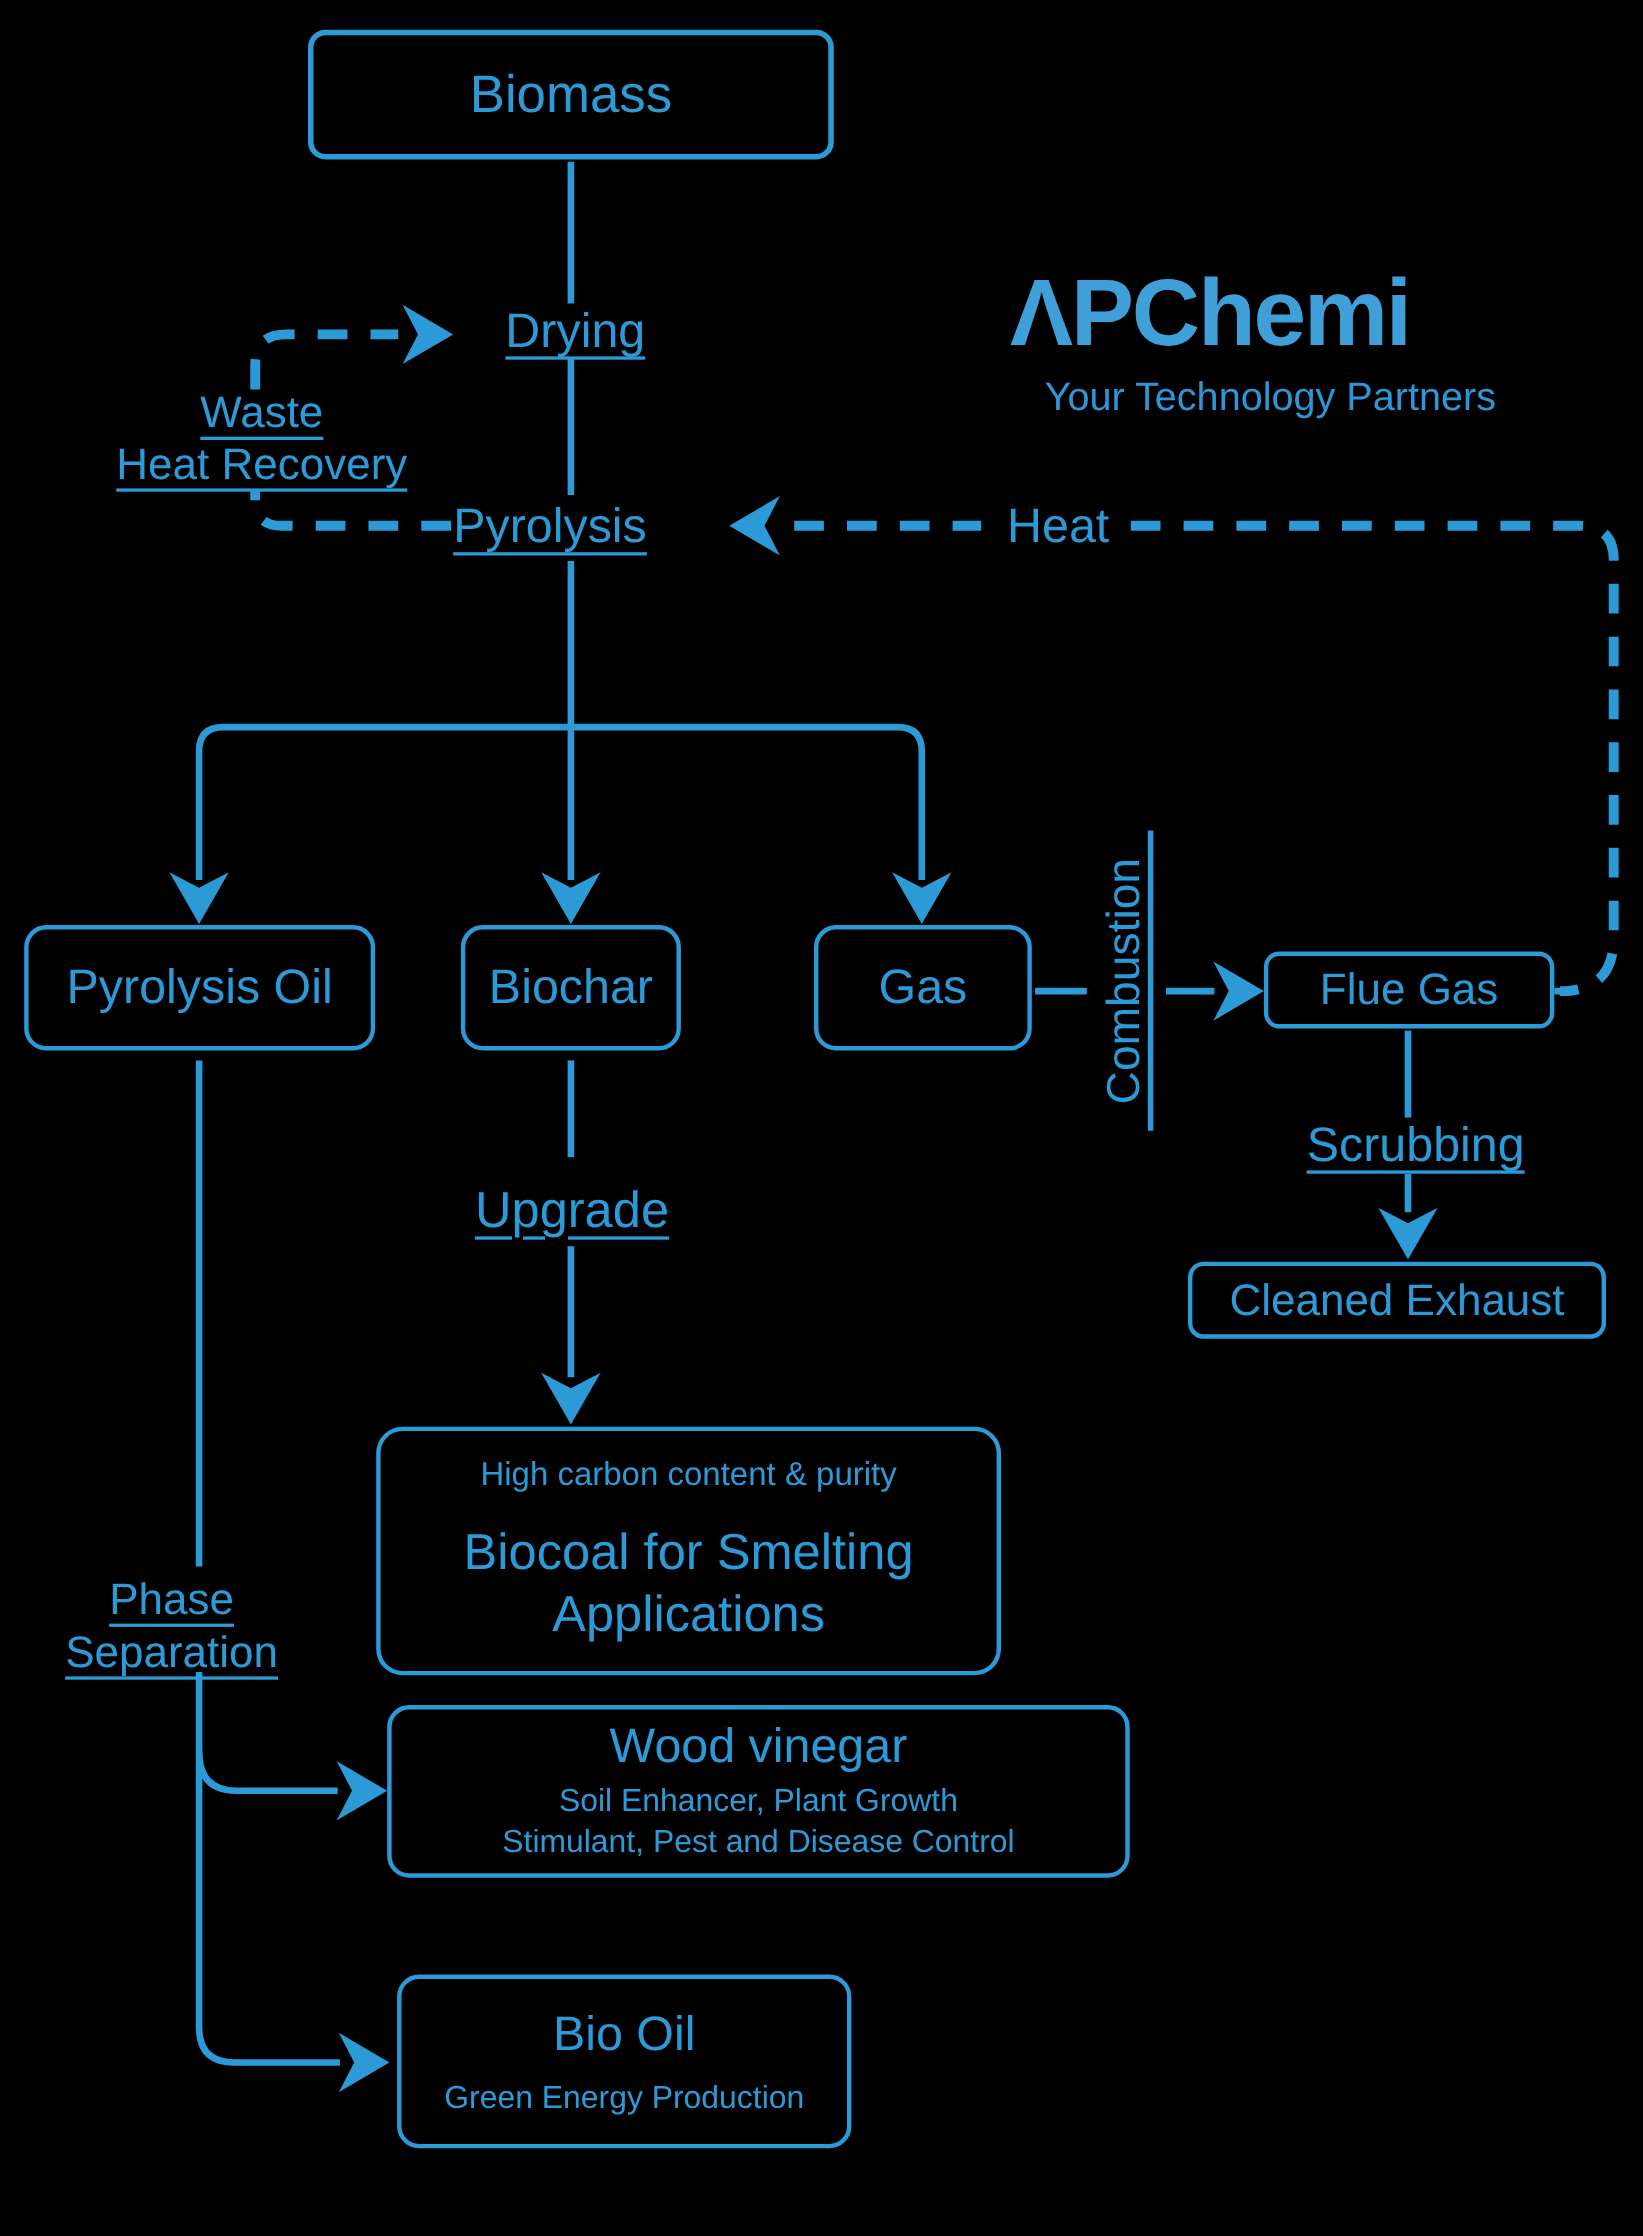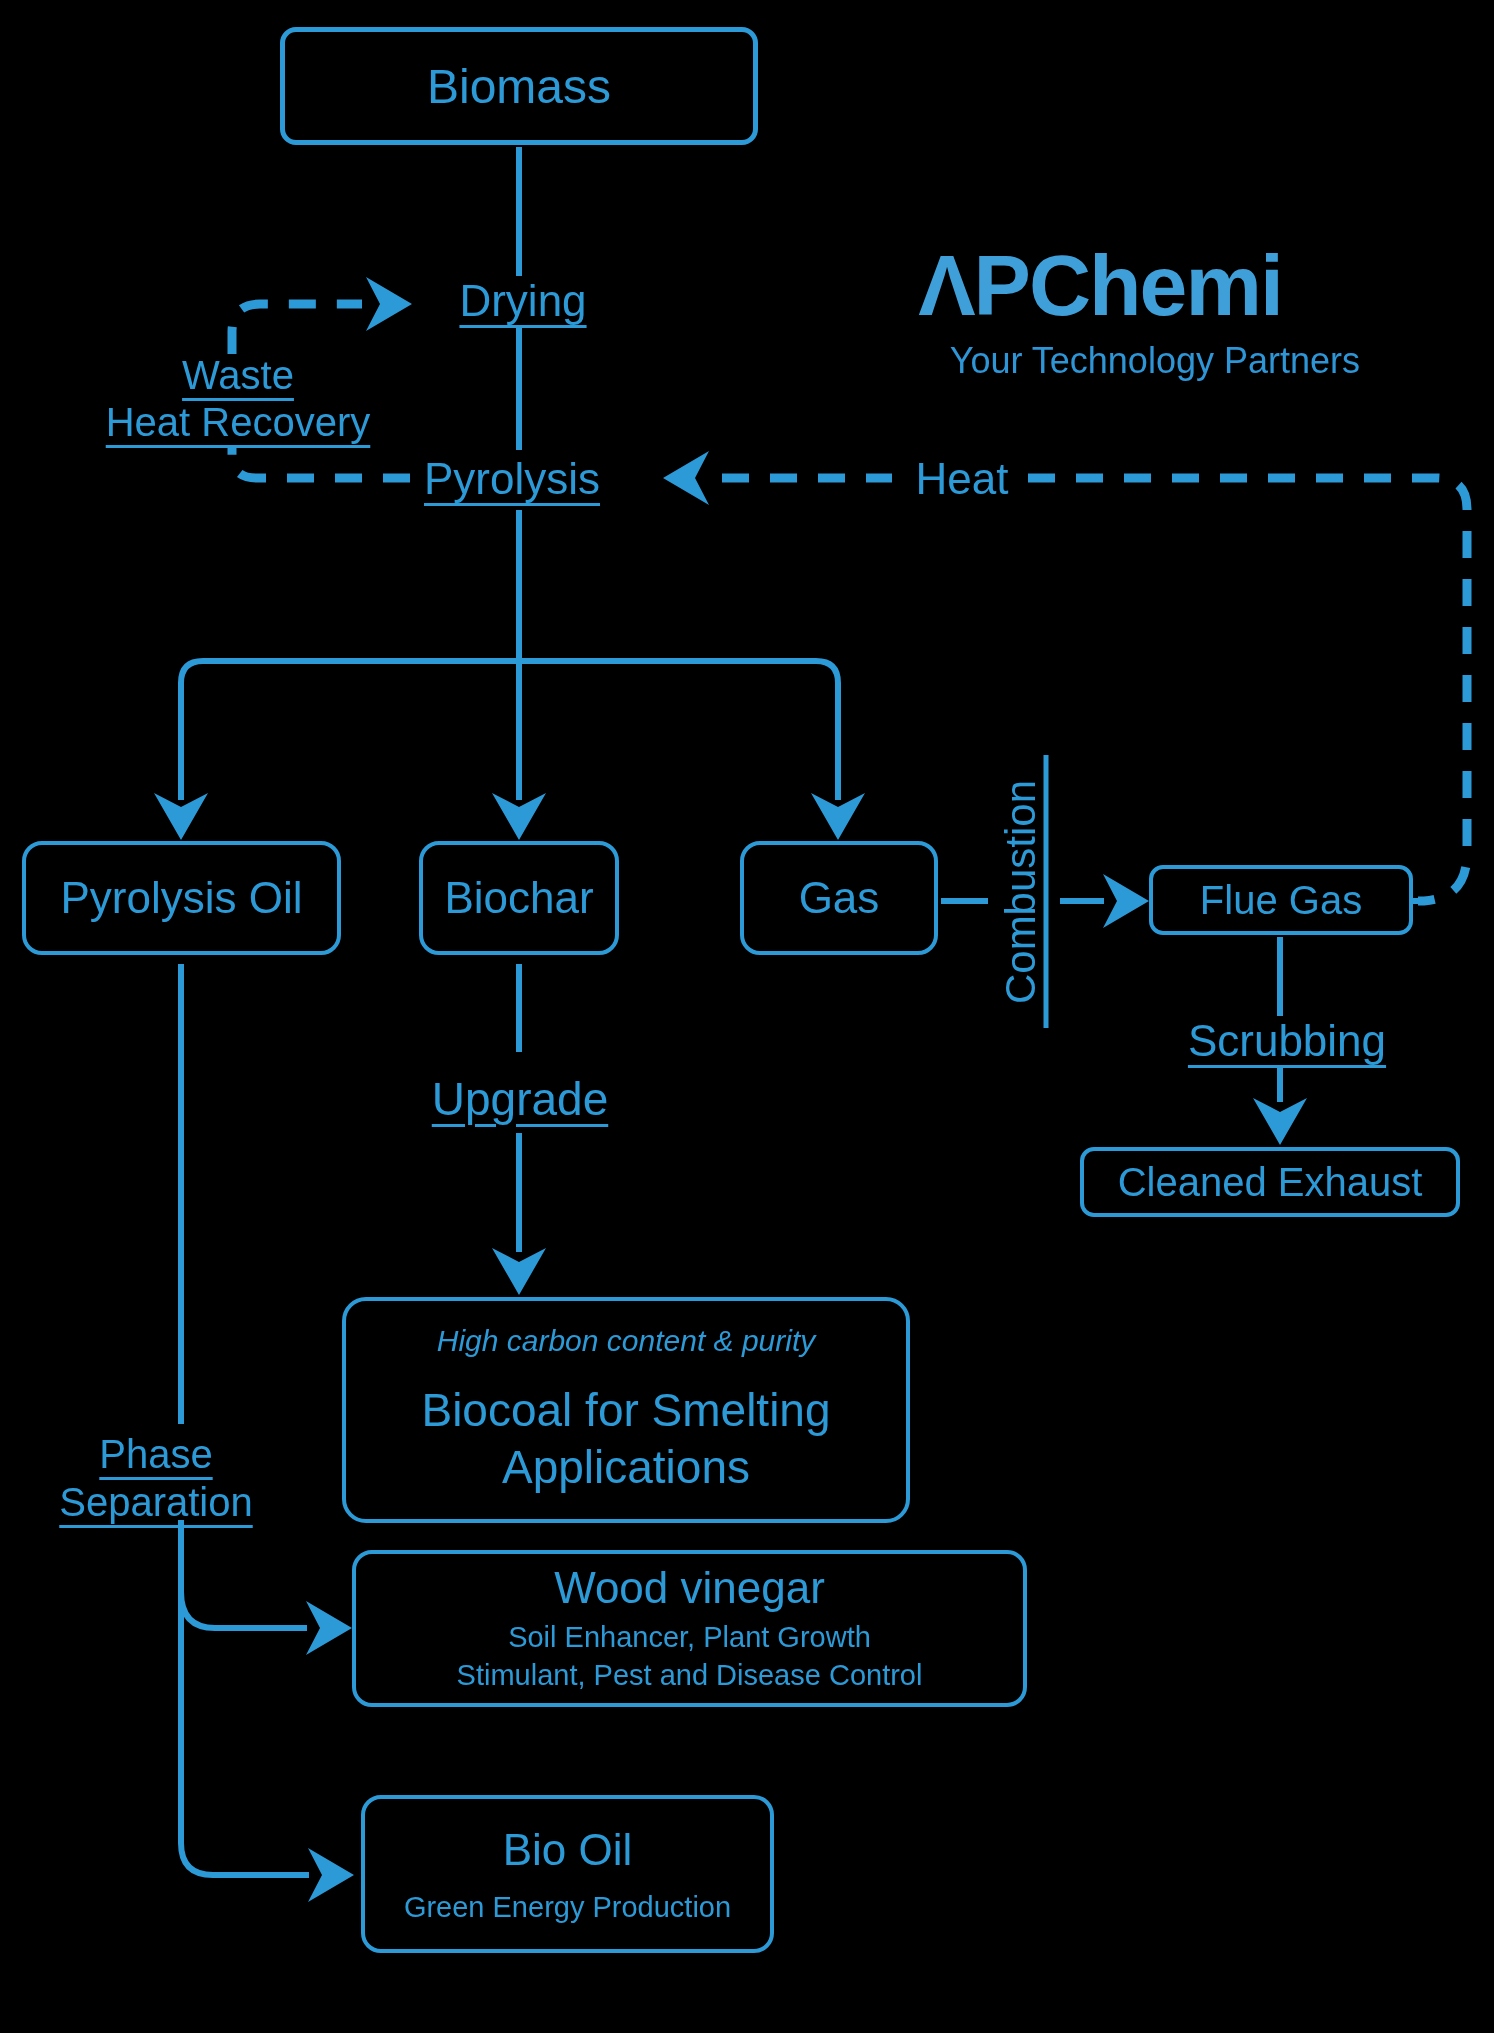--- a/index.html
+++ b/index.html
@@ -79,21 +79,21 @@
     <path class="head" d="M366 277 L380 304 L366 331 L412 304 Z"></path>
     <path class="head" d="M709 451 L695 478 L709 505 L663 478 Z"></path>
   </svg>
 
   <div class="brand">ΛPChemi</div>
   <div class="tagline">Your Technology Partners</div>
 
   <div class="label" style="left:403px;top:276px;width:240px;font-size:44px;">Drying</div>
   <div class="label" style="left:78px;top:352px;width:320px;font-size:40px;line-height:1.18;">Waste
 Heat Recovery</div>
-  <div class="label" style="left:382px;top:454px;width:260px;font-size:44px;text-align:center;">Pyrolysis</div>
+  <div class="label" style="left:370px;top:454px;width:260px;font-size:44px;text-align:center;">Pyrolysis</div>
   <div class="label nounder" style="left:882px;top:454px;width:160px;font-size:44px;">Heat</div>
   <div class="label" style="left:877px;top:867px;width:290px;height:50px;font-size:42px;transform:rotate(-90deg);text-decoration:none;">Combustion</div>
   <div class="label" style="left:410px;top:1072px;width:220px;font-size:46px;">Upgrade</div>
   <div class="label" style="left:1157px;top:1016px;width:260px;font-size:44px;">Scrubbing</div>
   <div class="label" style="left:26px;top:1430px;width:260px;font-size:40px;line-height:1.2;">Phase
 Separation</div>
 
   <div class="node" style="left:280px;top:27px;width:478px;height:118px;border-width:5px;border-radius:16px;">
     <div class="title" style="font-size:48px;">Biomass</div>
   </div>
@@ -112,21 +112,21 @@
 
   <div class="node" style="left:1149px;top:865px;width:264px;height:70px;border-radius:14px;">
     <div class="title" style="font-size:40px;">Flue Gas</div>
   </div>
 
   <div class="node" style="left:1080px;top:1147px;width:380px;height:70px;border-radius:14px;">
     <div class="title" style="font-size:40px;">Cleaned Exhaust</div>
   </div>
 
   <div class="node" style="left:342px;top:1297px;width:568px;height:226px;border-radius:24px;">
-    <div style="font-size:30px;margin-bottom:24px;font-style:italic;">High carbon content &amp; purity</div>
+    <div style="font-size:30px;margin-bottom:24px;">High carbon content &amp; purity</div>
     <div class="title" style="font-size:46px;line-height:1.25;white-space:pre-line;">Biocoal for Smelting
 Applications</div>
   </div>
 
   <div class="node" style="left:352px;top:1550px;width:675px;height:157px;">
     <div class="title" style="margin-bottom:6px;">Wood vinegar</div>
     <div style="font-size:29px;line-height:1.3;white-space:pre-line;">Soil Enhancer, Plant Growth
 Stimulant, Pest and Disease Control</div>
   </div>
 

